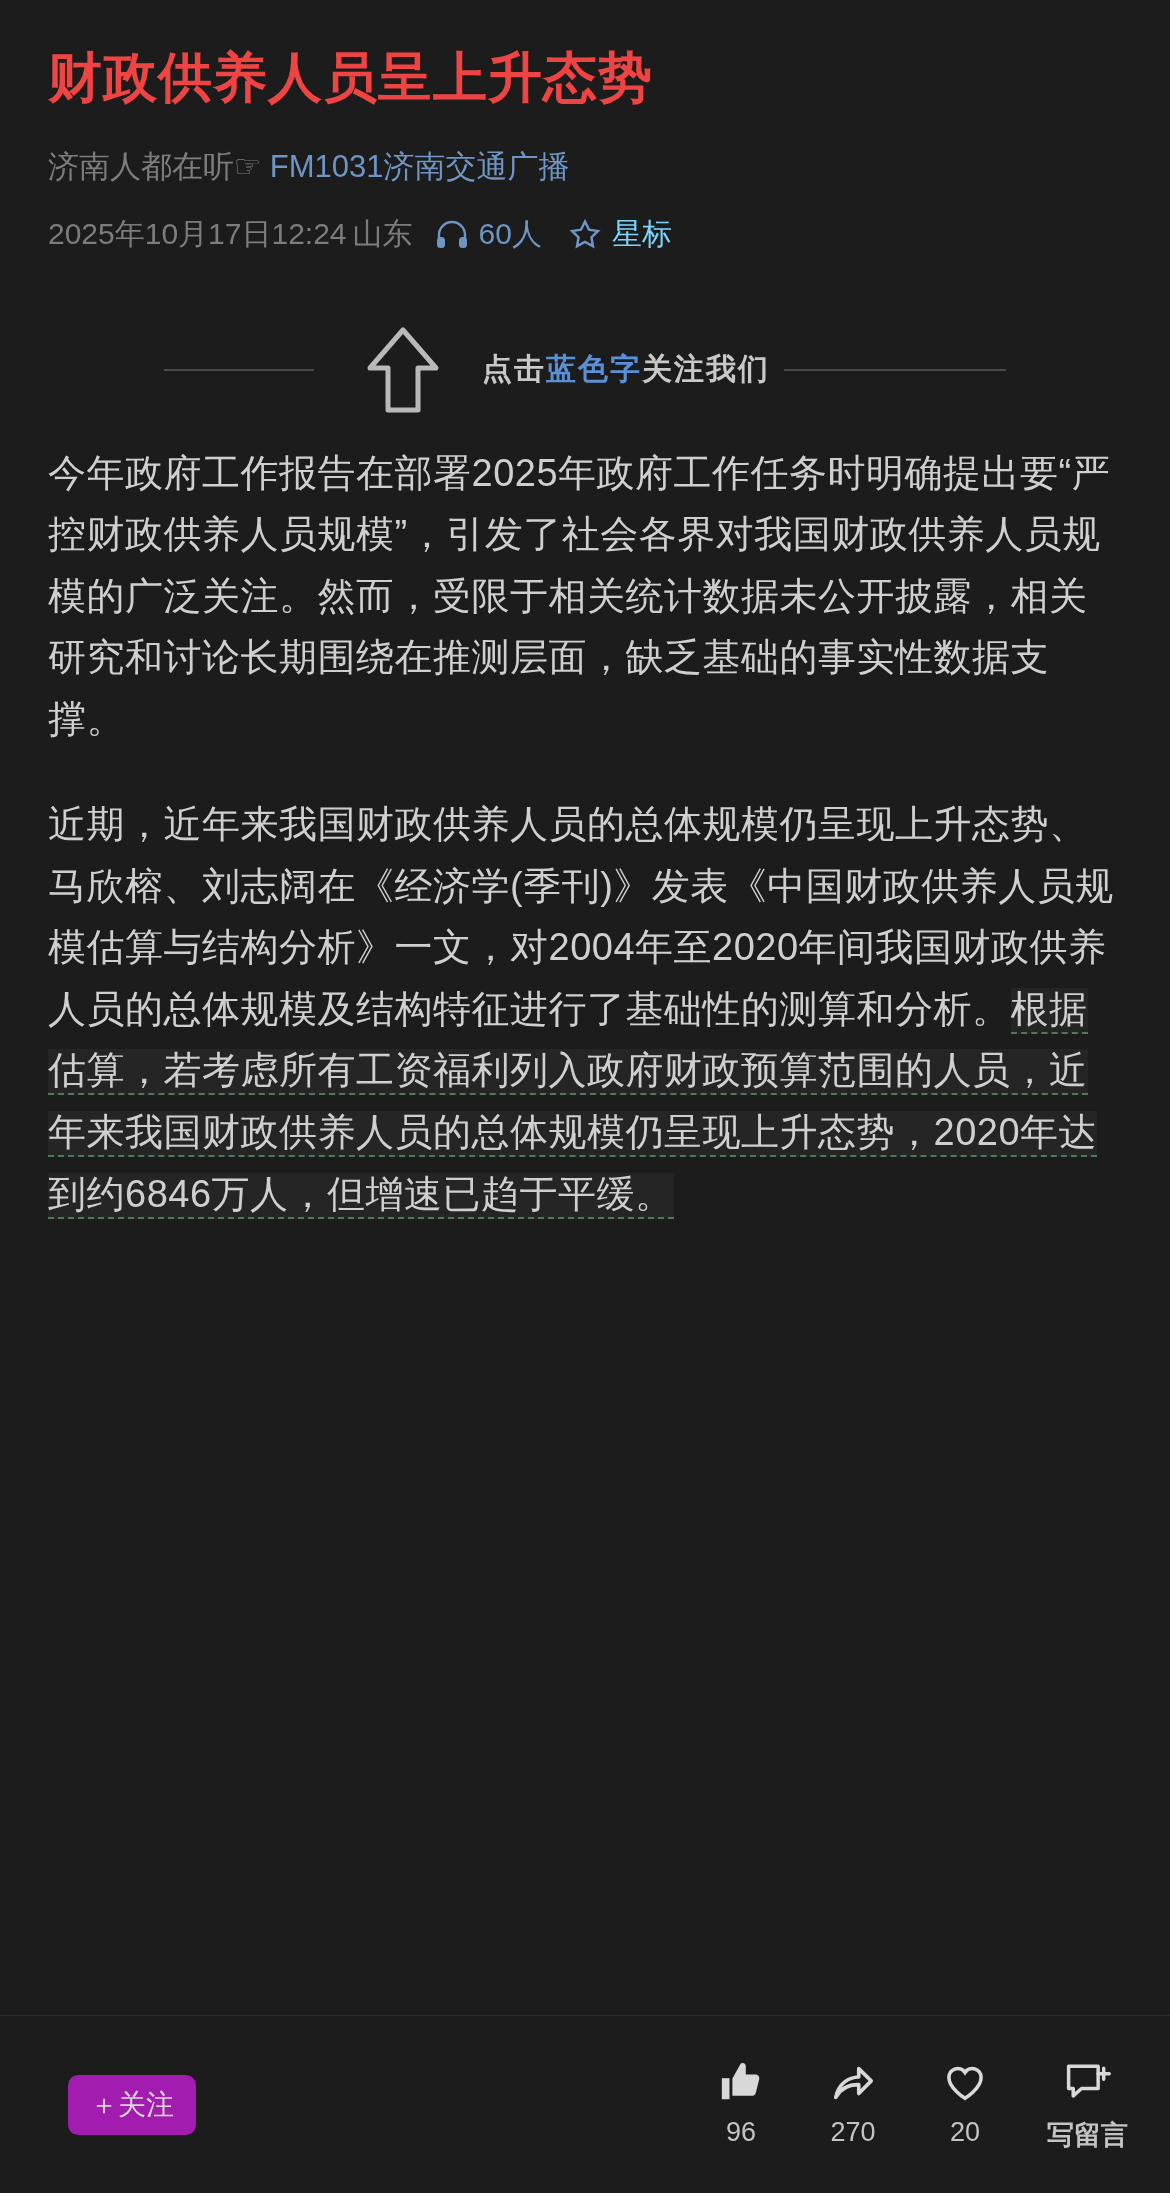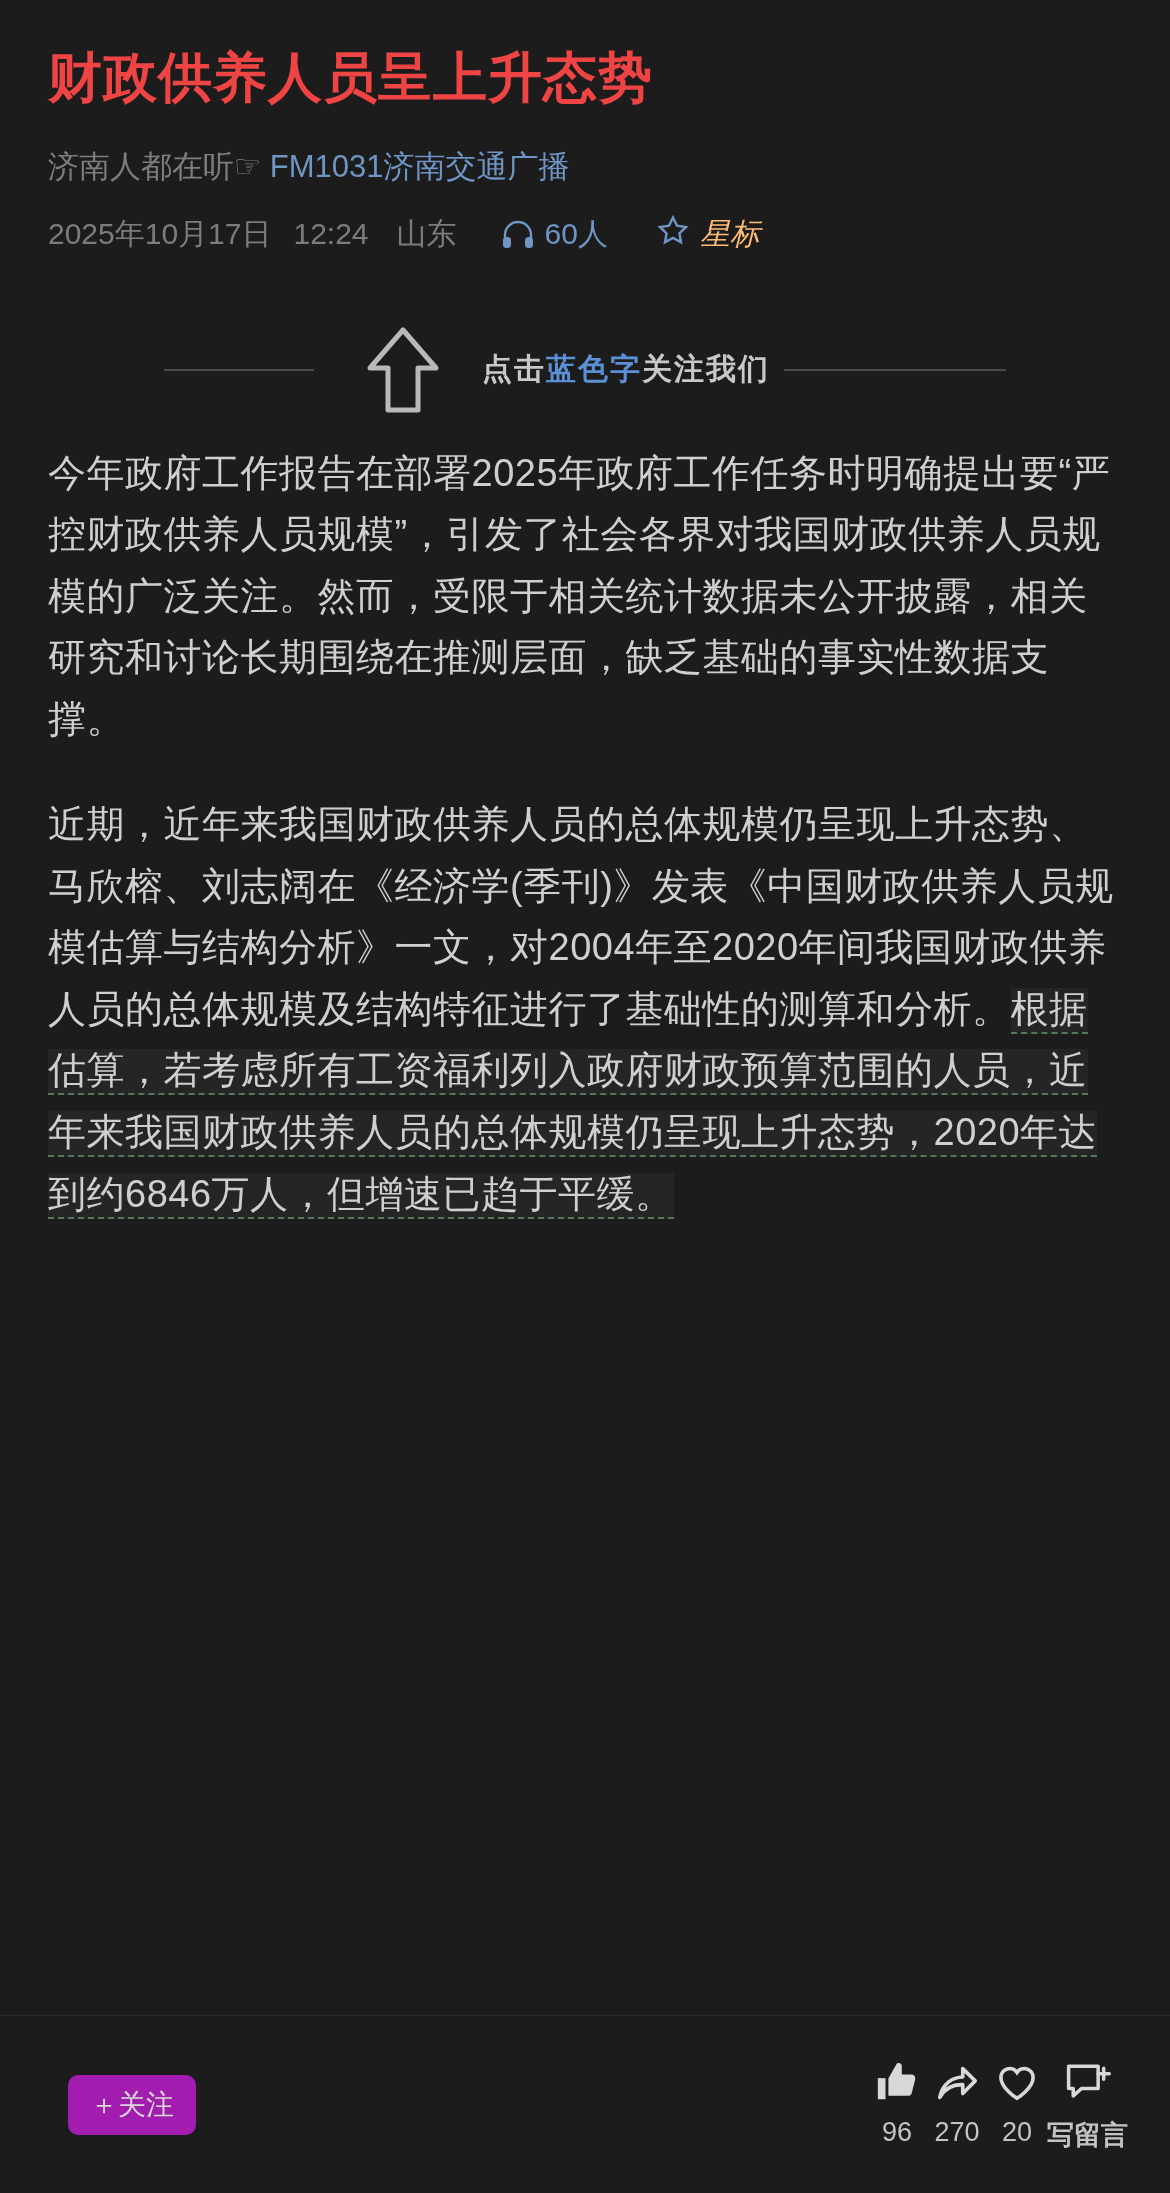--- a/index.html
+++ b/index.html
@@ -49,40 +49,39 @@
   }
   .account-link {
     color: #6e95c4;
     cursor: pointer;
   }
   .meta-line-2 {
     display: flex;
     align-items: center;
     font-size: 30px;
     color: #7c7c7c;
-    gap: 22px;
     margin-bottom: 60px;
   }
   .meta-line-2 .date { }
   .meta-line-2 .time { }
   .meta-line-2 .loc { margin-left: 6px; }
   .listen {
     display: flex;
     align-items: center;
     gap: 10px;
     color: #6e95c4;
     margin-left: 22px;
   }
   .star {
     display: flex;
+    align-items: center;
     gap: 10px;
-    color: #fdba74;
+    color: #7dd3fc;
     margin-left: 26px;
     cursor: pointer;
-    font-style: italic;
   }
   .headphone-icon svg, .star-icon svg { display: block; }
 
   .banner {
     position: relative;
     height: 110px;
     display: flex;
     align-items: center;
     justify-content: center;
     margin-bottom: 18px;
@@ -215,20 +214,21 @@
     border-radius: 10px;
     padding: 16px 22px;
     line-height: 1;
     cursor: pointer;
     flex: 0 0 auto;
   }
   .actions {
     margin-left: auto;
     display: flex;
     align-items: flex-start;
+    gap: 52px;
     padding-right: 6px;
   }
   .action {
     display: flex;
     flex-direction: column;
     align-items: center;
     cursor: pointer;
     min-width: 60px;
   }
   .action .ico { height: 50px; display: flex; align-items: center; justify-content: center; }

